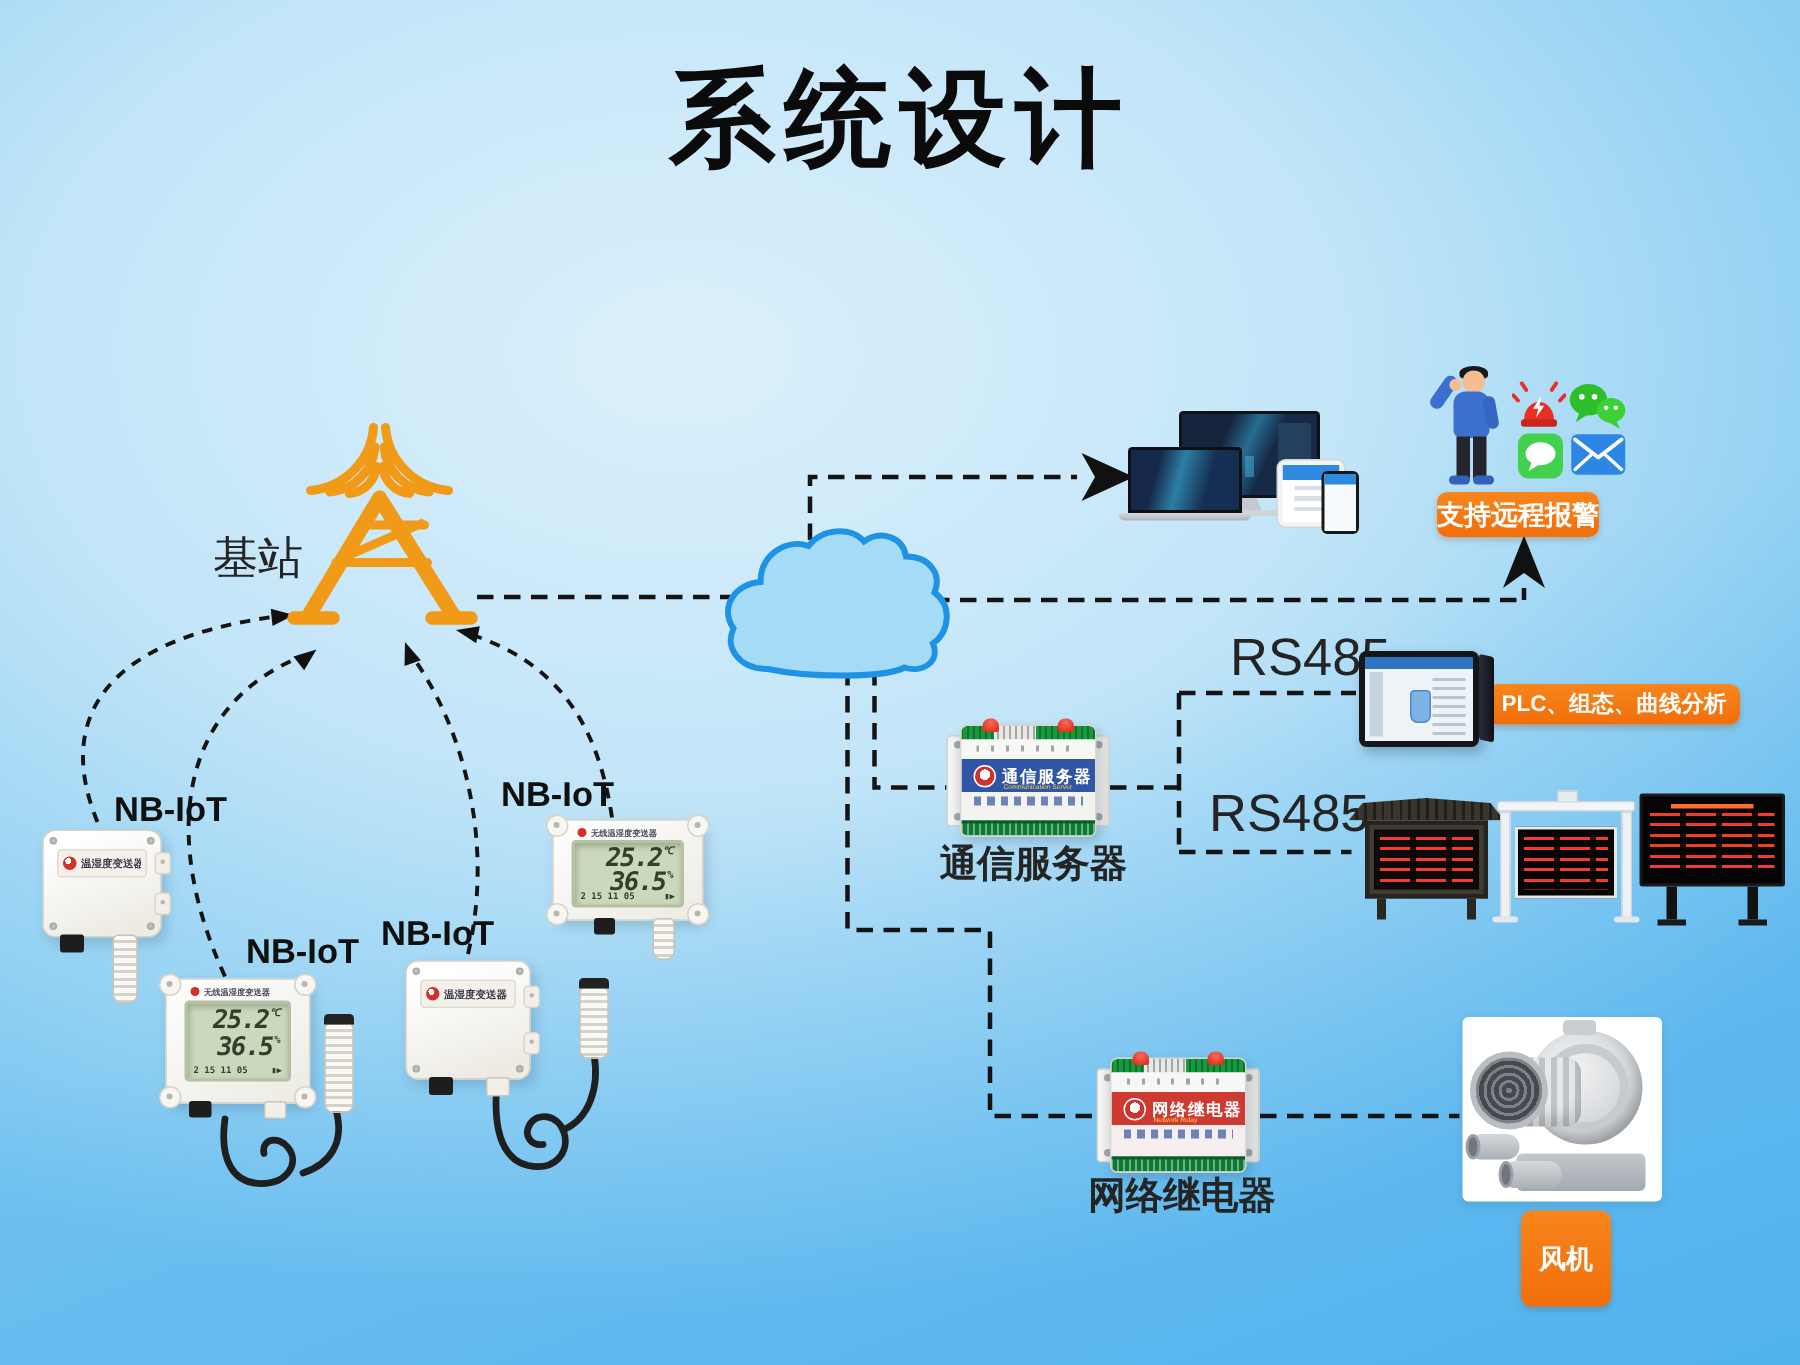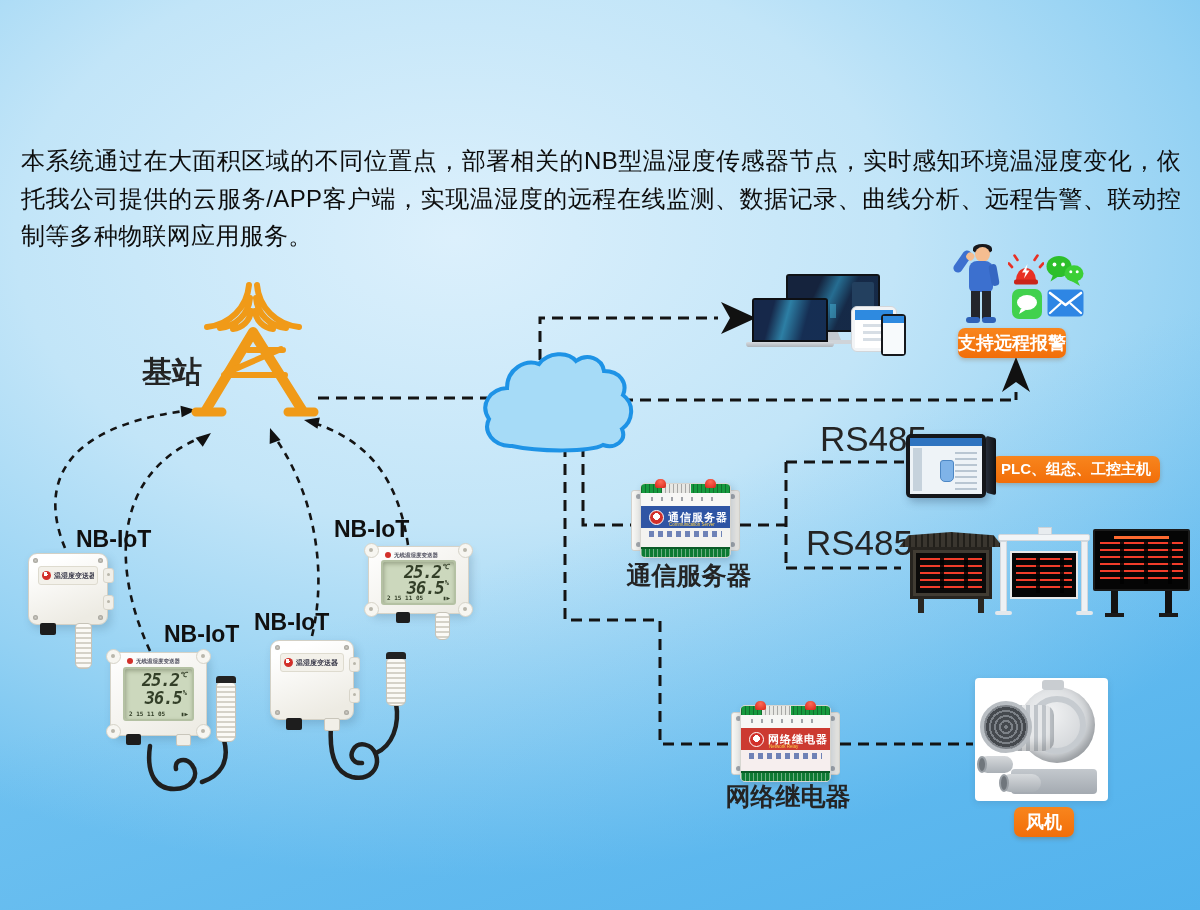--- a/index.html
+++ b/index.html
@@ -163,21 +163,21 @@
   .fBase{position:absolute;left:36px;bottom:7px;width:86px;height:25px;background:linear-gradient(180deg,#c3c8cd,#a4aab1);border-radius:4px;}
   .fPipe1{position:absolute;left:4px;bottom:28px;width:34px;height:17px;background:linear-gradient(180deg,#d6d9dc,#aab0b6);border-radius:9px;}
   .fPipe1::before,.fPipe2::before{content:"";position:absolute;left:-2px;top:0;width:10px;height:100%;border-radius:50%;background:#70767c;border:2px solid #9aa0a6;box-sizing:border-box;}
   .fPipe2{position:absolute;left:26px;bottom:9px;width:40px;height:18px;background:linear-gradient(180deg,#d6d9dc,#aab0b6);border-radius:9px;}
 </style>
 </head>
 <body>
 
 <div class="page">
 
-  <div class="intro">本系统通过在大面积区域的不同位置点，部署相关的NB型温湿度传感器节点，实时感知环境温湿度变化，依托我公司提供的云服务/APP客户端，实现温湿度的远程在线监测、数据记录、曲线分析、远程告警、联动控制等多种物联网应用服务。</div>
+  <div class="title">系统设计</div>
 
   <svg class="abs" style="left:0;top:0;" width="1200" height="910" viewBox="0 0 1200 910">
 
     <g fill="none" stroke="#141414" stroke-width="3" stroke-dasharray="11 7">
       <path d="M318,398 H487"></path>
       <path d="M540,360 V318 H718"></path>
       <path d="M622,400 H1016 M1016,400 V392"></path>
       <path d="M583,446 V525 H631"></path>
       <path d="M565,446 V620 H660 V744 H730"></path>
       <path d="M740,525 H786 M786,462 V568 M786,462 H904 M786,568 H901"></path>
@@ -210,33 +210,33 @@
     <path d="M512,446 C492,446 483,431 489,419 C479,404 491,389 507,388 C507,369 525,359 539,364 C548,352 568,351 576,361 C587,353 602,358 604,371 C620,371 628,383 623,395 C635,404 633,421 622,429 C627,441 615,449 603,445 C590,452 540,452 512,446 Z" fill="#A6DBF7" stroke="#1E93E6" stroke-width="4"></path>
 
     <g fill="none" stroke="#1f1f1f" stroke-width="4.5" stroke-linecap="round">
       <path d="M150,746 C146,774 156,789 174,789 C192,789 200,775 192,765 C186,757 174,759 176,769"></path>
       <path d="M224,740 C230,762 220,776 202,782"></path>
       <path d="M331,726 C329,756 336,773 352,777 C370,781 380,768 376,755 C372,743 358,741 353,750 C349,757 354,764 362,763"></path>
       <path d="M396,703 C400,726 392,746 376,753"></path>
     </g>
   </svg>
 
-  <div class="dlabel" style="left:142px;top:352px;font-size:30px;font-weight:700;">基站</div>
+  <div class="dlabel" style="left:142px;top:352px;font-size:30px;font-weight:400;">基站</div>
   <div class="nb" style="left:76px;top:526px;">NB-IoT</div>
   <div class="nb" style="left:164px;top:621px;">NB-IoT</div>
   <div class="nb" style="left:254px;top:609px;">NB-IoT</div>
   <div class="nb" style="left:334px;top:516px;">NB-IoT</div>
   <div class="dlabel" style="left:820px;top:419px;font-size:35px;font-weight:500;">RS485</div>
   <div class="dlabel" style="left:806px;top:523px;font-size:35px;font-weight:500;">RS485</div>
   <div class="dlabel" style="left:624px;top:559px;width:130px;text-align:center;font-size:25px;font-weight:600;">通信服务器</div>
   <div class="dlabel" style="left:723px;top:780px;width:130px;text-align:center;font-size:25px;font-weight:600;">网络继电器</div>
 
   <div class="chip" style="left:958px;top:328px;font-size:18px;padding:3px 0;">支持远程报警</div>
-  <div class="chip" style="left:992px;top:456px;font-size:15px;padding:4px 9px;">PLC、组态、工控主机</div>
-  <div class="chip" style="left:1014px;top:807px;font-size:18px;padding:3px 12px;">风机</div>
+  <div class="chip" style="left:992px;top:456px;font-size:15px;padding:4px 9px;">PLC、组态、曲线分析</div>
+  <div class="chip" style="left:1014px;top:807px;font-size:18px;padding:20px 12px;">风机</div>
 
   <div class="sensorA" style="left:28px;top:553px;width:78px;height:115px;">
     <div class="saBody" style="left:0;top:0;width:78px;height:70px;">
       <div class="scr" style="left:4px;top:4px;"></div>
       <div class="scr" style="right:4px;top:4px;"></div>
       <div class="scr" style="left:4px;bottom:4px;"></div>
       <div class="scr" style="right:4px;bottom:4px;"></div>
       <div class="saTag">
         <span class="saLogo"></span>
         <span class="saTxt">温湿度变送器</span>

